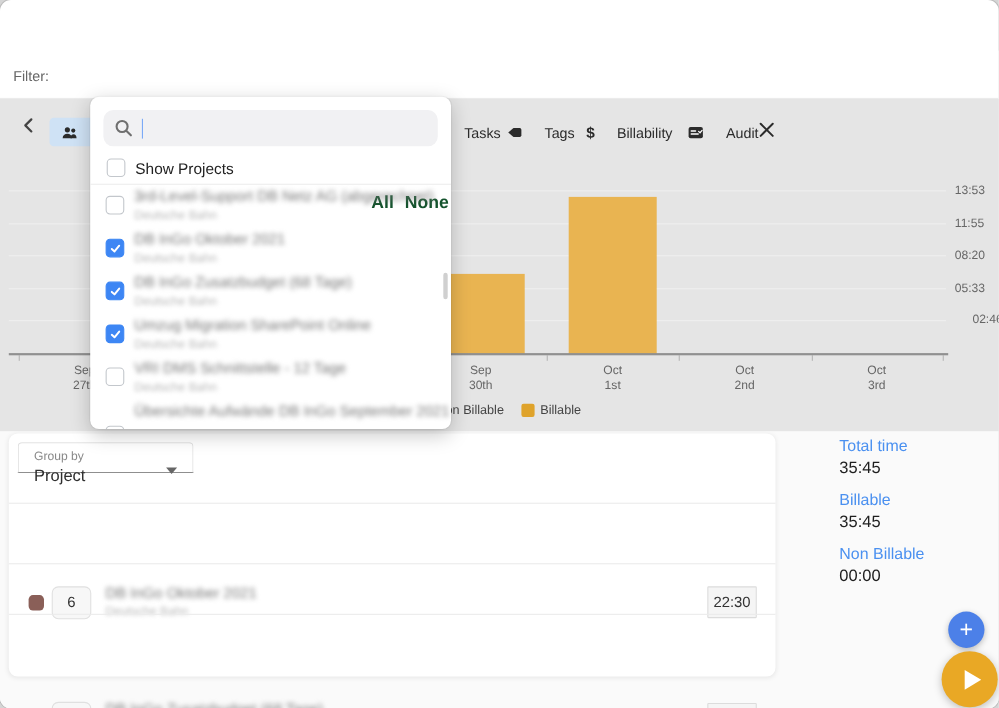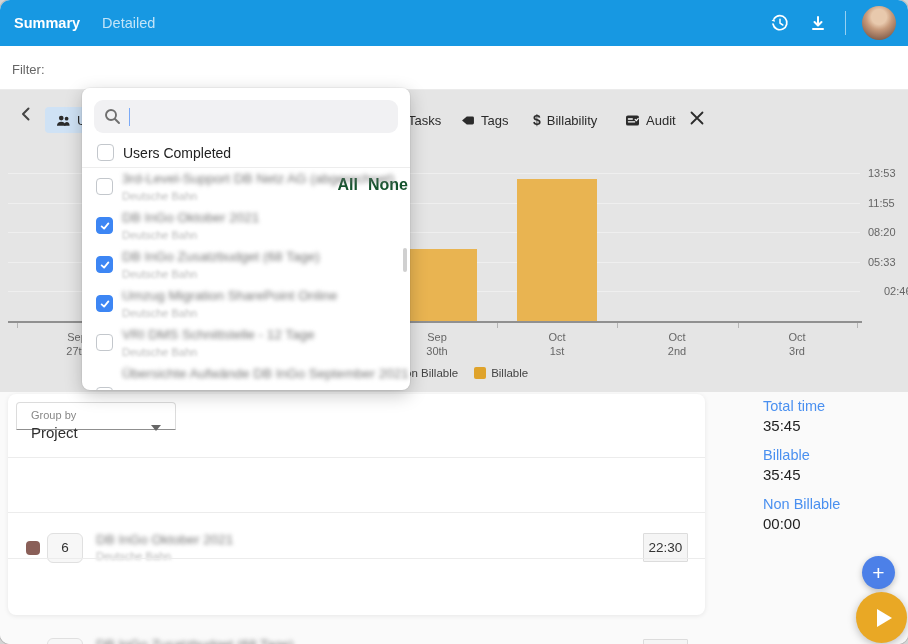--- a/index.html
+++ b/index.html
@@ -18,21 +18,21 @@
   .hdr-ico { width:22px; height:22px; display:flex; align-items:center; justify-content:center; cursor:pointer; }
   .hdr-div { width:1px; height:24px; background:rgba(255,255,255,.55); }
   .avatar { width:34px; height:34px; border-radius:50%;
             background:radial-gradient(circle at 50% 32%, #e8c9ad 0 26%, #c79a7b 45%, #8a6450 78%, #5d4336 100%);
             filter:blur(.4px); cursor:pointer; }
 
   
   .fbar { position:absolute; left:0; top:46px; right:0; height:44px; background:#fff;
           border-bottom:1px solid #ebebeb; z-index:5; }
   .flabel { position:absolute; left:12px; top:16px; font-size:13px; color:#666; }
-  .fbtn { position:absolute; top:61px; height:26px; display:flex; align-items:center; gap:6px;
+  .fbtn { position:absolute; top:61px; height:26px; display:flex; align-items:center; gap:20px;
           font-size:13px; color:#2b2b2b; cursor:pointer; }
   .fbtn.chip { background:#cfe2f5; border-radius:4px; padding:0 11px; }
   .fbadge { position:absolute; top:-8px; right:-7px; width:16px; height:16px; border-radius:50%;
             background:#3d3d3d; color:#fff; font-size:10px; font-weight:bold;
             display:flex; align-items:center; justify-content:center; }
   .fico { display:flex; align-items:center; }
   .fclear { position:absolute; left:688px; top:63px; width:22px; height:22px; cursor:pointer; }
 
   
   .chartsec { position:absolute; left:0; top:90px; right:0; height:302px; background:#e5e5e5; z-index:1; }
@@ -112,42 +112,20 @@
               justify-content:center; box-shadow:0 2px 8px rgba(0,0,0,.25); }
   .tri { width:0; height:0; border-left:15px solid #fff; border-top:9px solid transparent;
          border-bottom:9px solid transparent; margin-left:5px; }
 </style>
 </head>
 <body>
 
 <div class="stage">
 <div class="window">
 
-  <header class="hdr" style="background:#1798e2">
-    <span class="tab active">Summary</span>
-    <span class="tab inactive">Detailed</span>
-    <div class="hdr-right">
-      <span class="hdr-ico">
-        <svg width="20" height="20" viewBox="0 0 20 20" fill="none" stroke="#fff" stroke-width="1.7" stroke-linecap="round">
-          <path d="M4.2 5.6a7 7 0 1 1-1.2 5.4"></path>
-          <path d="M10 6.2v4l2.8 1.8" stroke-width="1.5"></path>
-          <path d="M1.6 7.8l2.6-2.2.8 3.2" fill="#fff" stroke="none"></path>
-        </svg>
-      </span>
-      <span class="hdr-ico">
-        <svg width="18" height="18" viewBox="0 0 18 18" fill="none" stroke="#fff" stroke-width="2" stroke-linecap="round" stroke-linejoin="round">
-          <path d="M9 3v8"></path>
-              <path d="M5.5 8L9 11.5 12.5 8"></path>
-              <path d="M4 15h10"></path>
-        </svg>
-      </span>
-      <span class="hdr-div"></span>
-      <span class="avatar"></span>
-    </div>
-  </header>
 
   <div class="fbar">
     <span class="flabel">Filter:</span>
 
     <div class="fbtn chip" style="left:45px">
       <span class="fico">
         <svg width="15" height="13" viewBox="0 0 16 13" fill="#2b2b2b">
           <circle cx="11.3" cy="4.6" r="2"></circle>
               <path d="M8.6 12c0-2.4 1.4-3.8 3-3.8s2.9 1.4 2.9 3.8z"></path>
           <circle cx="5.6" cy="3.9" r="2.5"></circle>
@@ -319,21 +297,21 @@
       </span>
       <span class="caret"></span>
     </div>
 
     <div class="showrow">
       <span class="cbox">
         <svg width="12" height="12" viewBox="0 0 16 16">
               <polyline points="3.5,8.5 6.8,11.5 12.5,4.5" fill="none" stroke="#fff" stroke-width="2.4" stroke-linecap="round" stroke-linejoin="round"></polyline>
             </svg>
       </span>
-      <span class="showlabel">Users Completed</span>
+      <span class="showlabel">Show Projects</span>
     </div>
     <span class="allnone" style="right:52px">All</span>
     <span class="allnone" style="right:2px">None</span>
 
     <div class="pdiv"></div>
 
     <div class="plist">
       <div class="pitem" style="top:2px">
         <span class="cbox">
           <svg width="12" height="12" viewBox="0 0 16 16">

